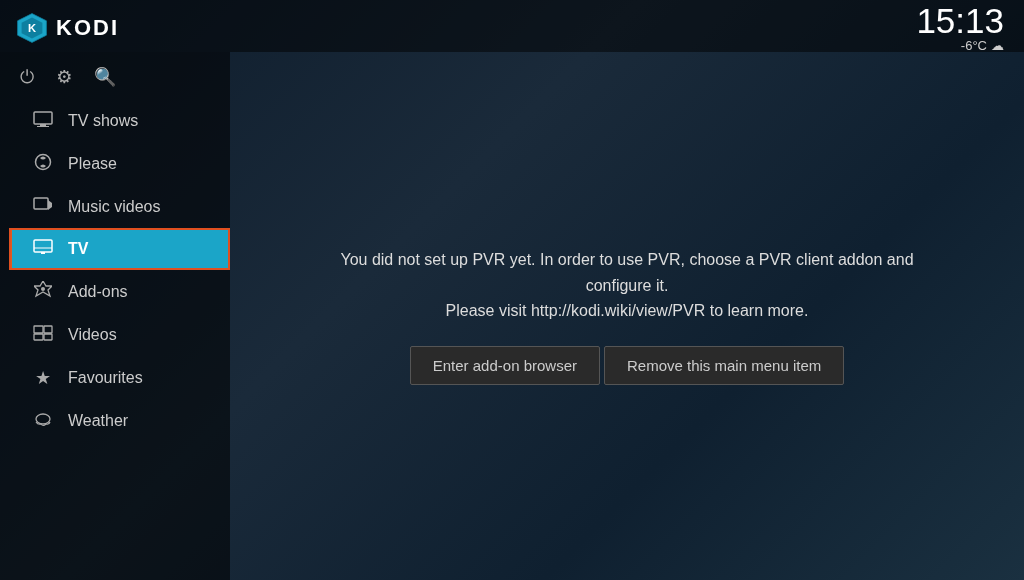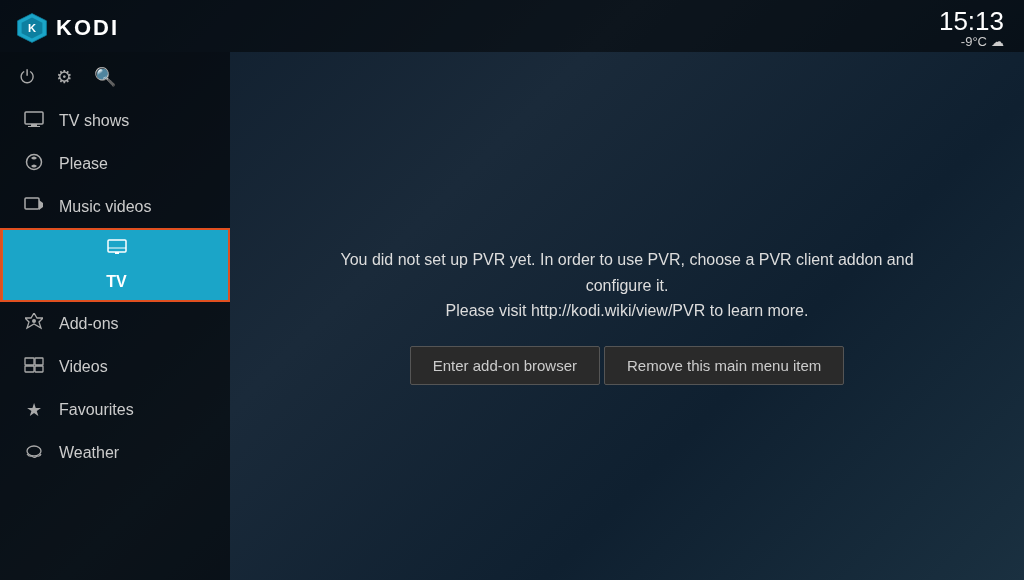--- a/index.html
+++ b/index.html
@@ -58,21 +58,21 @@
     }
 
     .header-right {
       display: flex;
       flex-direction: column;
       align-items: flex-end;
     }
 
     .clock {
       color: white;
-      font-size: 26px;
+      font-size: 35px;
       font-weight: 300;
       line-height: 1;
       margin-left: 48px;
     }
 
     .weather-info {
       display: flex;
       align-items: center;
       gap: 4px;
       color: #ccc;
@@ -104,20 +104,21 @@
 
     .ctrl-icon {
       color: #aaa;
       font-size: 18px;
       cursor: pointer;
     }
 
     .sidebar-nav {
       display: flex;
       flex-direction: column;
+      padding-left: 9px;
     }
 
     .nav-item {
       display: flex;
       align-items: center;
       gap: 14px;
       padding: 11px 20px;
       color: #ccc;
       font-size: 16px;
       cursor: pointer;
@@ -180,21 +181,20 @@
       font-size: 15px;
       cursor: pointer;
       border-radius: 2px;
       transition: background 0.15s, color 0.15s;
     }
 
     
     .nav-item.active {
       outline: 2px solid #e05020;
       outline-offset: -2px;
-      flex-direction: column;
     }
   </style>
 </head>
 <body>
 
 <div class="app-container">
 
   <div class="header">
     <div class="header-left">
       <div class="kodi-logo">
@@ -203,21 +203,21 @@
           <polygon points="20,2 38,11 38,29 20,38 2,29 2,11" fill="#1ba5c8" stroke="#0d7fa0" stroke-width="1"></polygon>
           <polygon points="20,7 33,13.5 33,26.5 20,33 7,26.5 7,13.5" fill="#0d7fa0"></polygon>
           <text x="20" y="25" text-anchor="middle" font-size="14" font-weight="bold" fill="white">K</text>
         </svg>
         <span class="kodi-title">KODI</span>
       </div>
     </div>
     <div class="header-right">
       <span class="clock">15:13</span>
       <div class="weather-info">
-        <span>-9°C</span>
+        <span>-6°C</span>
         <span>☁</span>
       </div>
     </div>
   </div>
 
   <div class="main-layout">
 
     <div class="sidebar">
       <div class="sidebar-controls">
         <span class="ctrl-icon">⏻</span>

